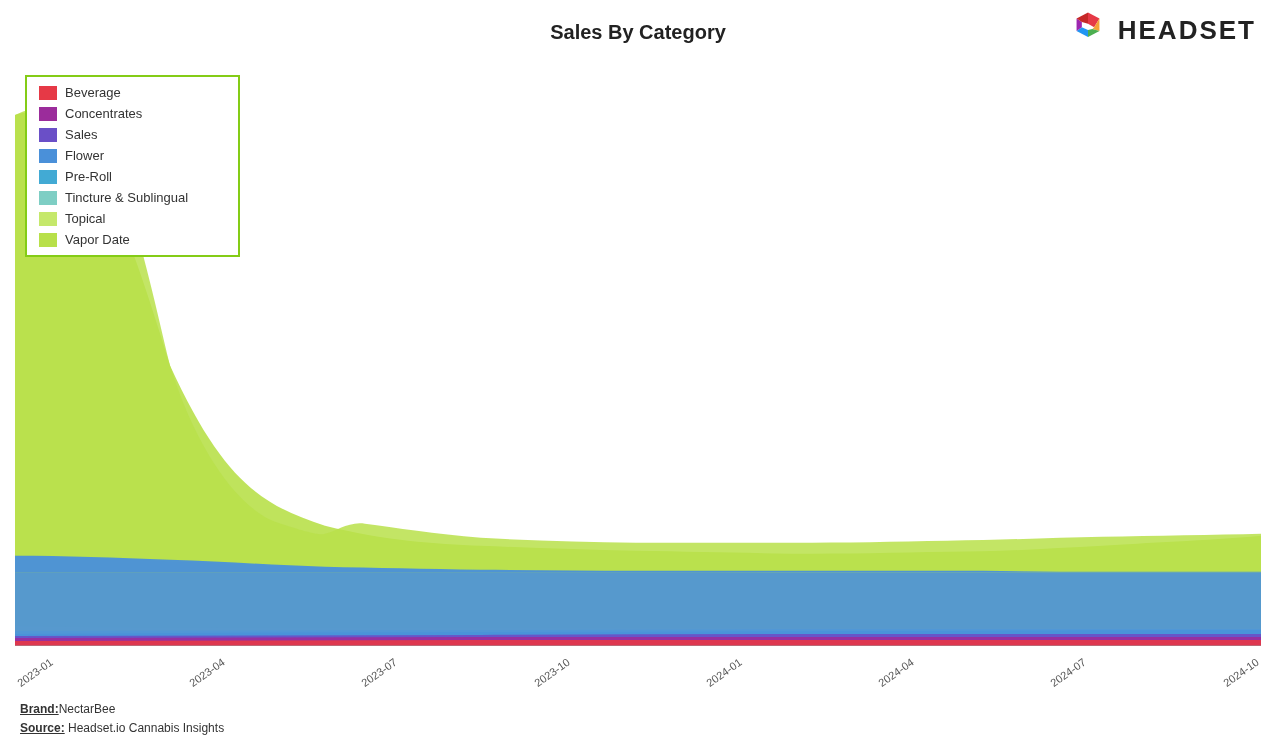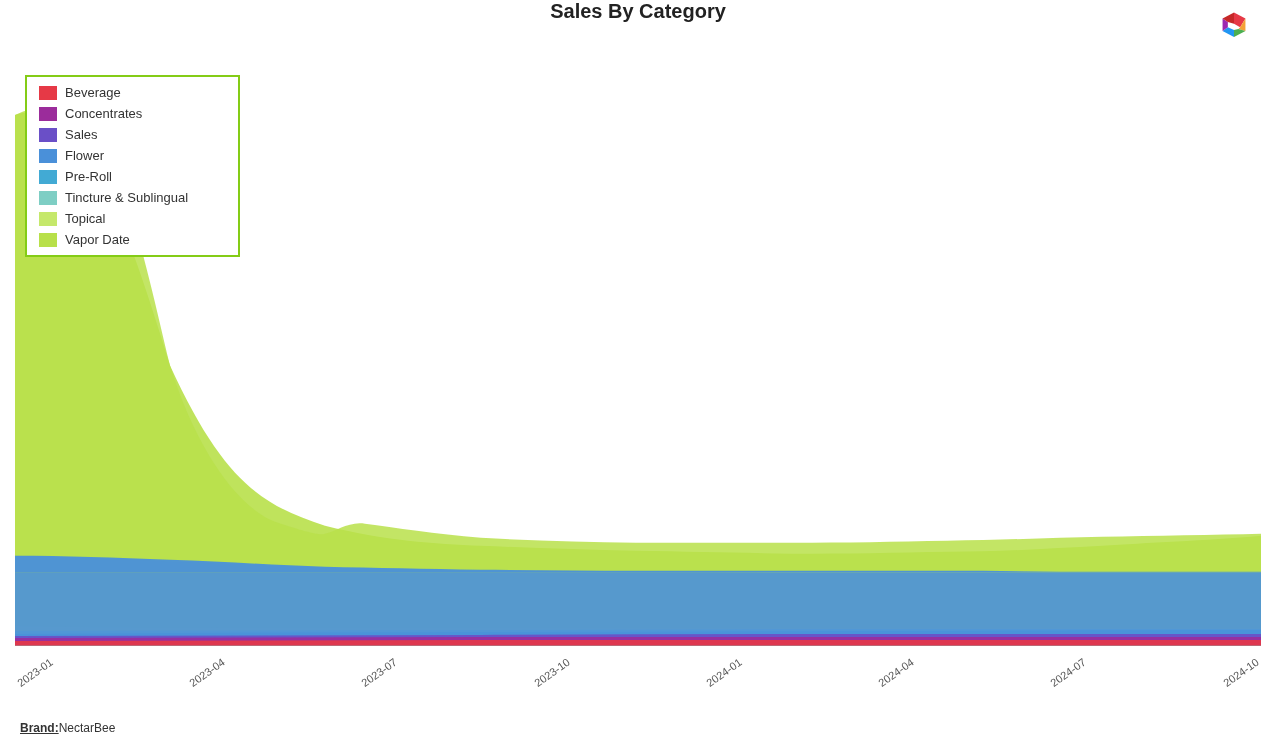--- a/index.html
+++ b/index.html
@@ -15,20 +15,21 @@
       height: 746px;
       position: relative;
       background: #fff;
     }
     
     .header {
       position: absolute;
       top: 0; left: 0; right: 0;
       height: 65px;
       display: flex;
+      align-items: center;
       justify-content: center;
     }
     .chart-title {
       font-size: 20px;
       font-weight: bold;
       color: #222;
       text-align: center;
     }
     
     .logo-area {
@@ -118,20 +119,21 @@
       <path d="M38,12 L38,26 L30,24 L32,22 Z" fill="#f4a237"></path>
 
       <path d="M38,26 L25,33 L25,25 L30,24 Z" fill="#4caf50"></path>
 
       <path d="M25,33 L12,26 L18,22 L25,25 Z" fill="#2196f3"></path>
 
       <path d="M12,26 L12,12 L18,16 L18,22 Z" fill="#9c27b0"></path>
 
       <path d="M12,12 L25,5 L25,18 L18,16 Z" fill="#c62828"></path>
     </svg>
+    <span class="logo-text">HEADSET</span>
   </div>
 
   <div class="legend">
     <div class="legend-item">
       <div class="legend-color" style="background:#e63946;"></div>
       <span>Beverage</span>
     </div>
     <div class="legend-item">
       <div class="legend-color" style="background:#9b2c9b;"></div>
       <span>Concentrates</span>
@@ -307,15 +309,18 @@
     <span style="font-size:11px;color:#555;transform:rotate(-35deg);transform-origin:top left;display:inline-block;white-space:nowrap;">2024-01</span>
     <span style="font-size:11px;color:#555;transform:rotate(-35deg);transform-origin:top left;display:inline-block;white-space:nowrap;">2024-04</span>
     <span style="font-size:11px;color:#555;transform:rotate(-35deg);transform-origin:top left;display:inline-block;white-space:nowrap;">2024-07</span>
     <span style="font-size:11px;color:#555;transform:rotate(-35deg);transform-origin:top left;display:inline-block;white-space:nowrap;">2024-10</span>
   </div>
 
   <div class="footer-info">
     <div>
       <span class="label">Brand:</span><span>NectarBee</span>
     </div>
+    <div>
+      <span class="label">Source:</span> <span>Headset.io Cannabis Insights</span>
+    </div>
   </div>
 
 </div>
 
 </body></html>

